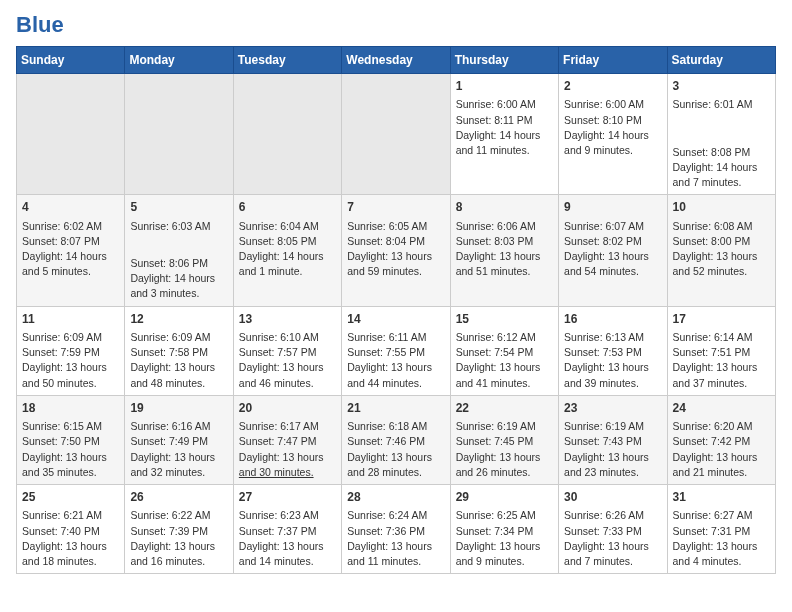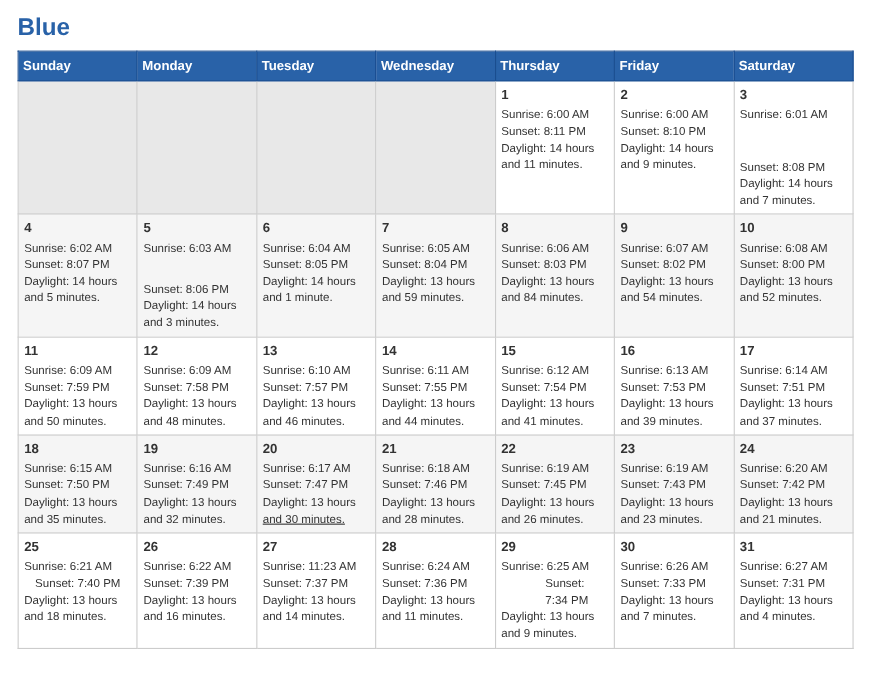--- a/index.html
+++ b/index.html
@@ -159,21 +159,21 @@
           <span style="display: block;">Sunrise: 6:05 AM</span>
           <span style="display: block;">Sunset: 8:04 PM</span>
           <span style="display: block;">Daylight: 13 hours</span>
           <span style="display: block;">and 59 minutes.</span>
         </td>
         <td>
           <span class="day-number">8</span>
           <span style="display: block;">Sunrise: 6:06 AM</span>
           <span style="display: block;">Sunset: 8:03 PM</span>
           <span style="display: block;">Daylight: 13 hours</span>
-          <span style="display: block;">and 84 minutes.</span>
+          <span style="display: block;">and 51 minutes.</span>
         </td>
         <td>
           <span class="day-number">9</span>
           <span style="display: block;">Sunrise: 6:07 AM</span>
           <span style="display: block;">Sunset: 8:02 PM</span>
           <span style="display: block;">Daylight: 13 hours</span>
           <span style="display: block;">and 54 minutes.</span>
         </td>
         <td>
           <span class="day-number">10</span>
@@ -282,49 +282,49 @@
           <span style="display: block;">Sunrise: 6:20 AM</span>
           <span style="display: block;">Sunset: 7:42 PM</span>
           <span style="display: block;">Daylight: 13 hours</span>
           <span style="display: block;">and 21 minutes.</span>
         </td>
       </tr>
       <tr>
         <td>
           <span class="day-number">25</span>
           <span style="display: block;">Sunrise: 6:21 AM</span>
-          <span style="display: block; text-align: center;">Sunset: 7:40 PM</span>
+          <span style="display: block;">Sunset: 7:40 PM</span>
           <span style="display: block;">Daylight: 13 hours</span>
           <span style="display: block;">and 18 minutes.</span>
         </td>
         <td>
           <span class="day-number">26</span>
           <span style="display: block;">Sunrise: 6:22 AM</span>
           <span style="display: block;">Sunset: 7:39 PM</span>
           <span style="display: block;">Daylight: 13 hours</span>
           <span style="display: block;">and 16 minutes.</span>
         </td>
         <td>
           <span class="day-number">27</span>
-          <span style="display: block;">Sunrise: 11:23 AM</span>
+          <span style="display: block;">Sunrise: 6:23 AM</span>
           <span style="display: block;">Sunset: 7:37 PM</span>
           <span style="display: block;">Daylight: 13 hours</span>
           <span style="display: block;">and 14 minutes.</span>
         </td>
         <td>
           <span class="day-number">28</span>
           <span style="display: block;">Sunrise: 6:24 AM</span>
           <span style="display: block;">Sunset: 7:36 PM</span>
           <span style="display: block;">Daylight: 13 hours</span>
           <span style="display: block;">and 11 minutes.</span>
         </td>
         <td>
           <span class="day-number">29</span>
           <span style="display: block;">Sunrise: 6:25 AM</span>
-          <span style="display: block; margin-left: 40px;">Sunset: 7:34 PM</span>
+          <span style="display: block;">Sunset: 7:34 PM</span>
           <span style="display: block;">Daylight: 13 hours</span>
           <span style="display: block;">and 9 minutes.</span>
         </td>
         <td>
           <span class="day-number">30</span>
           <span style="display: block;">Sunrise: 6:26 AM</span>
           <span style="display: block;">Sunset: 7:33 PM</span>
           <span style="display: block;">Daylight: 13 hours</span>
           <span style="display: block;">and 7 minutes.</span>
         </td>

